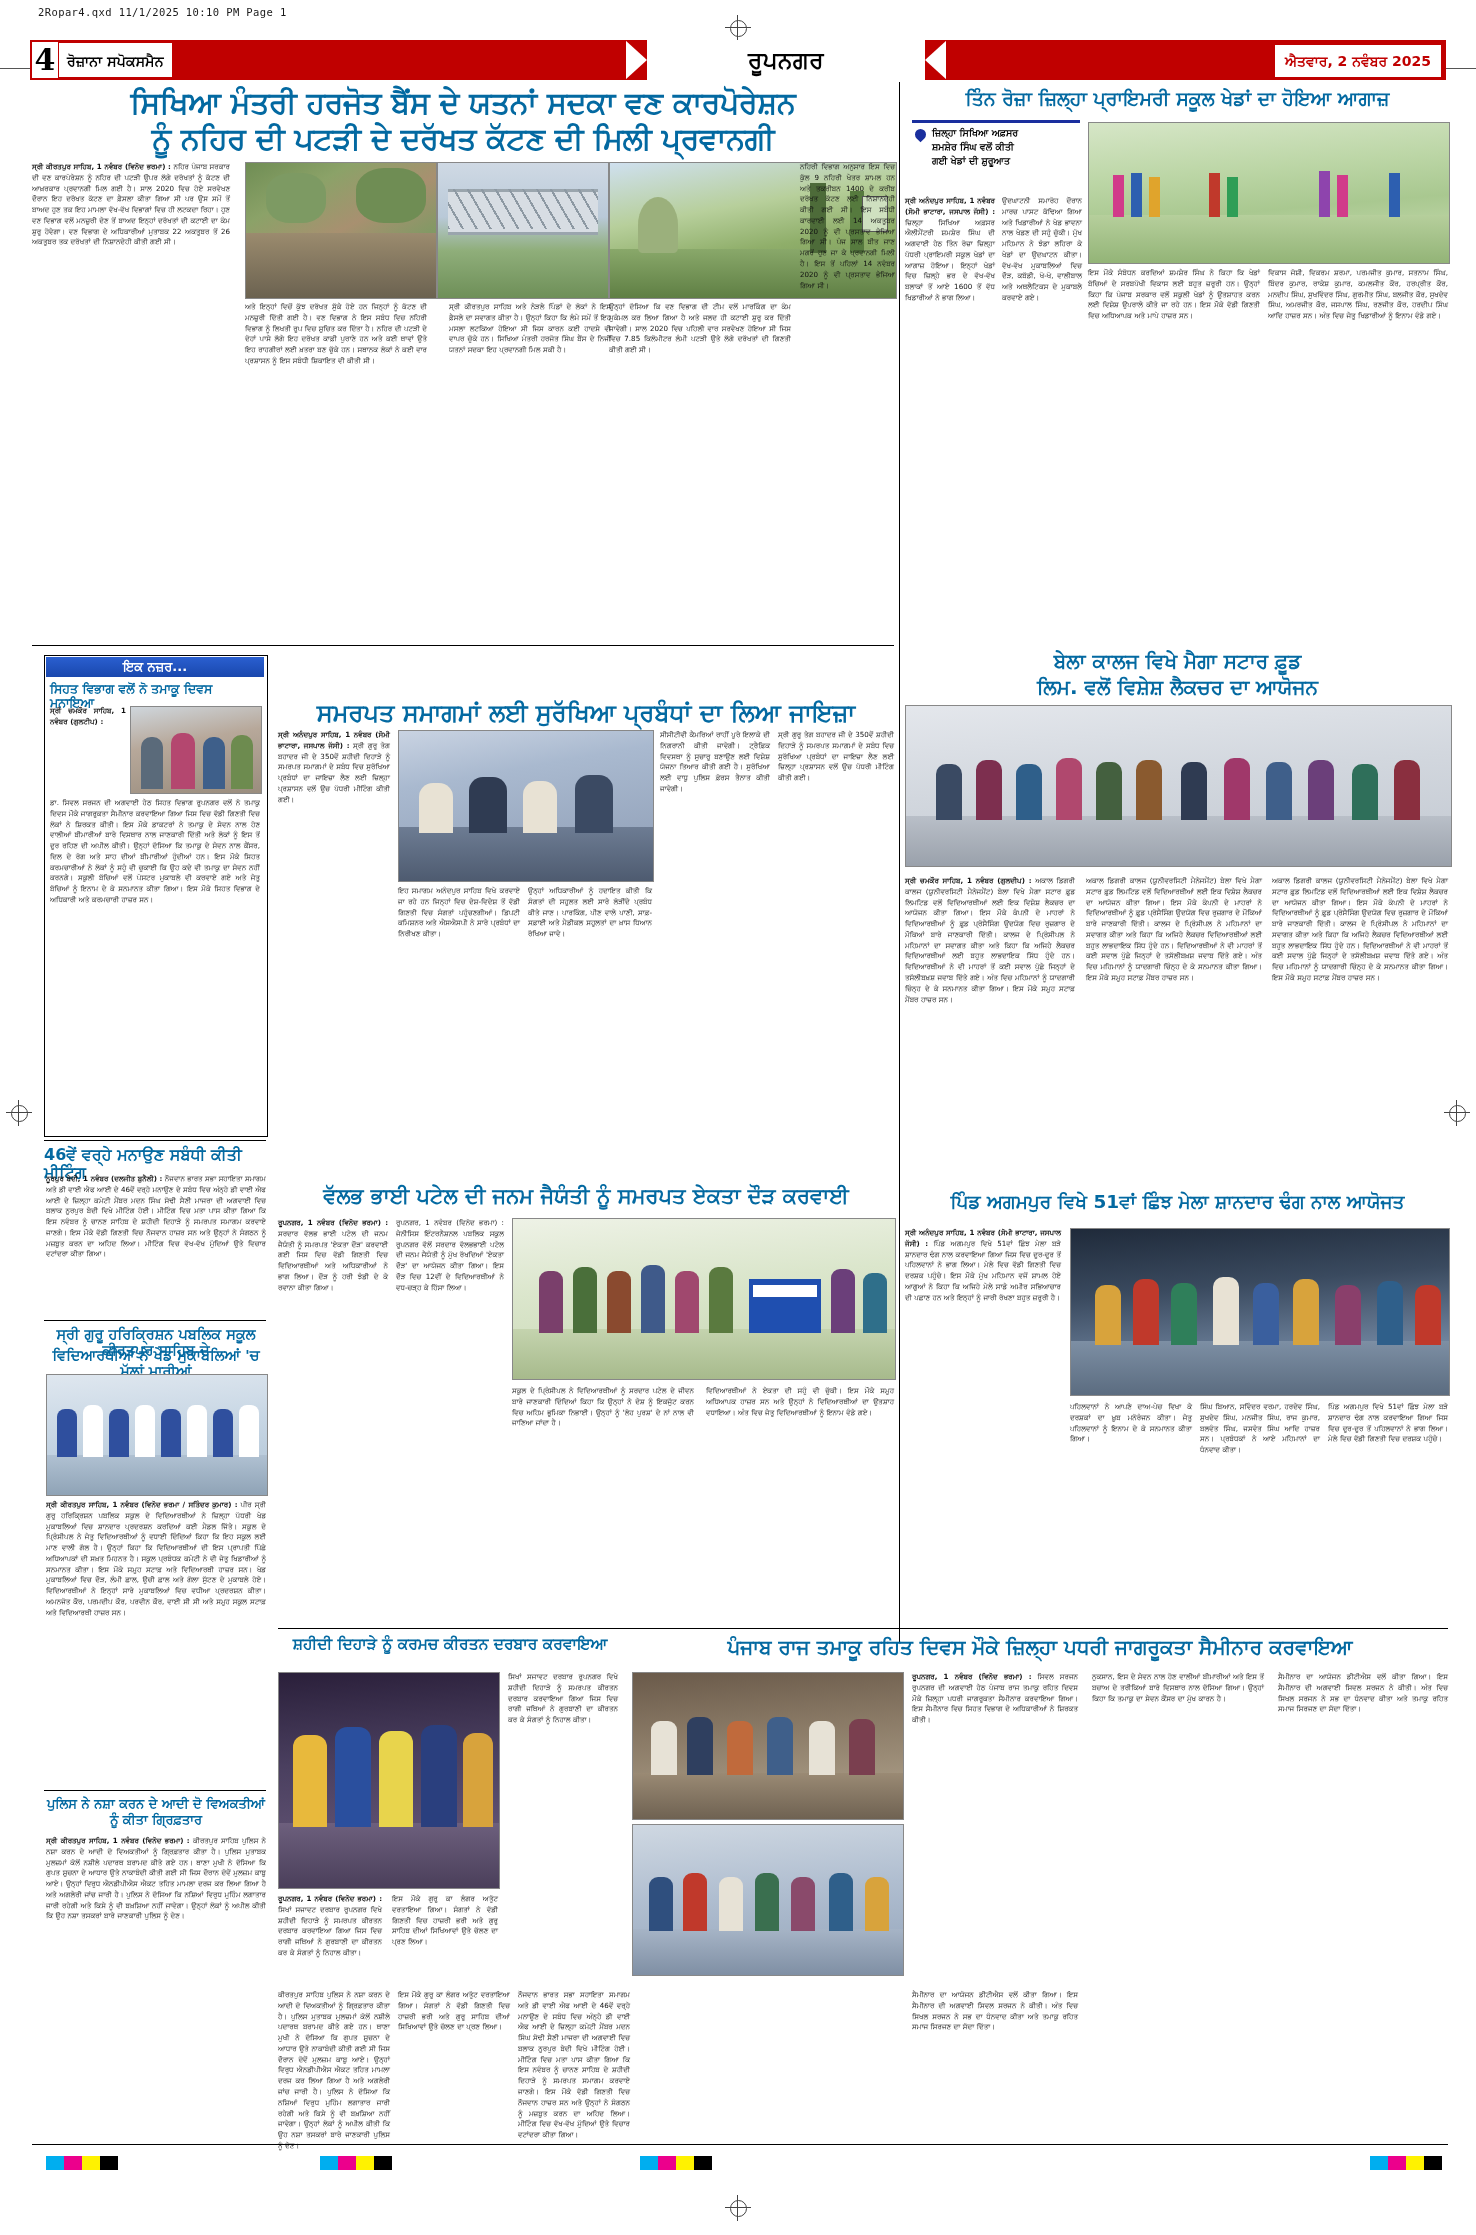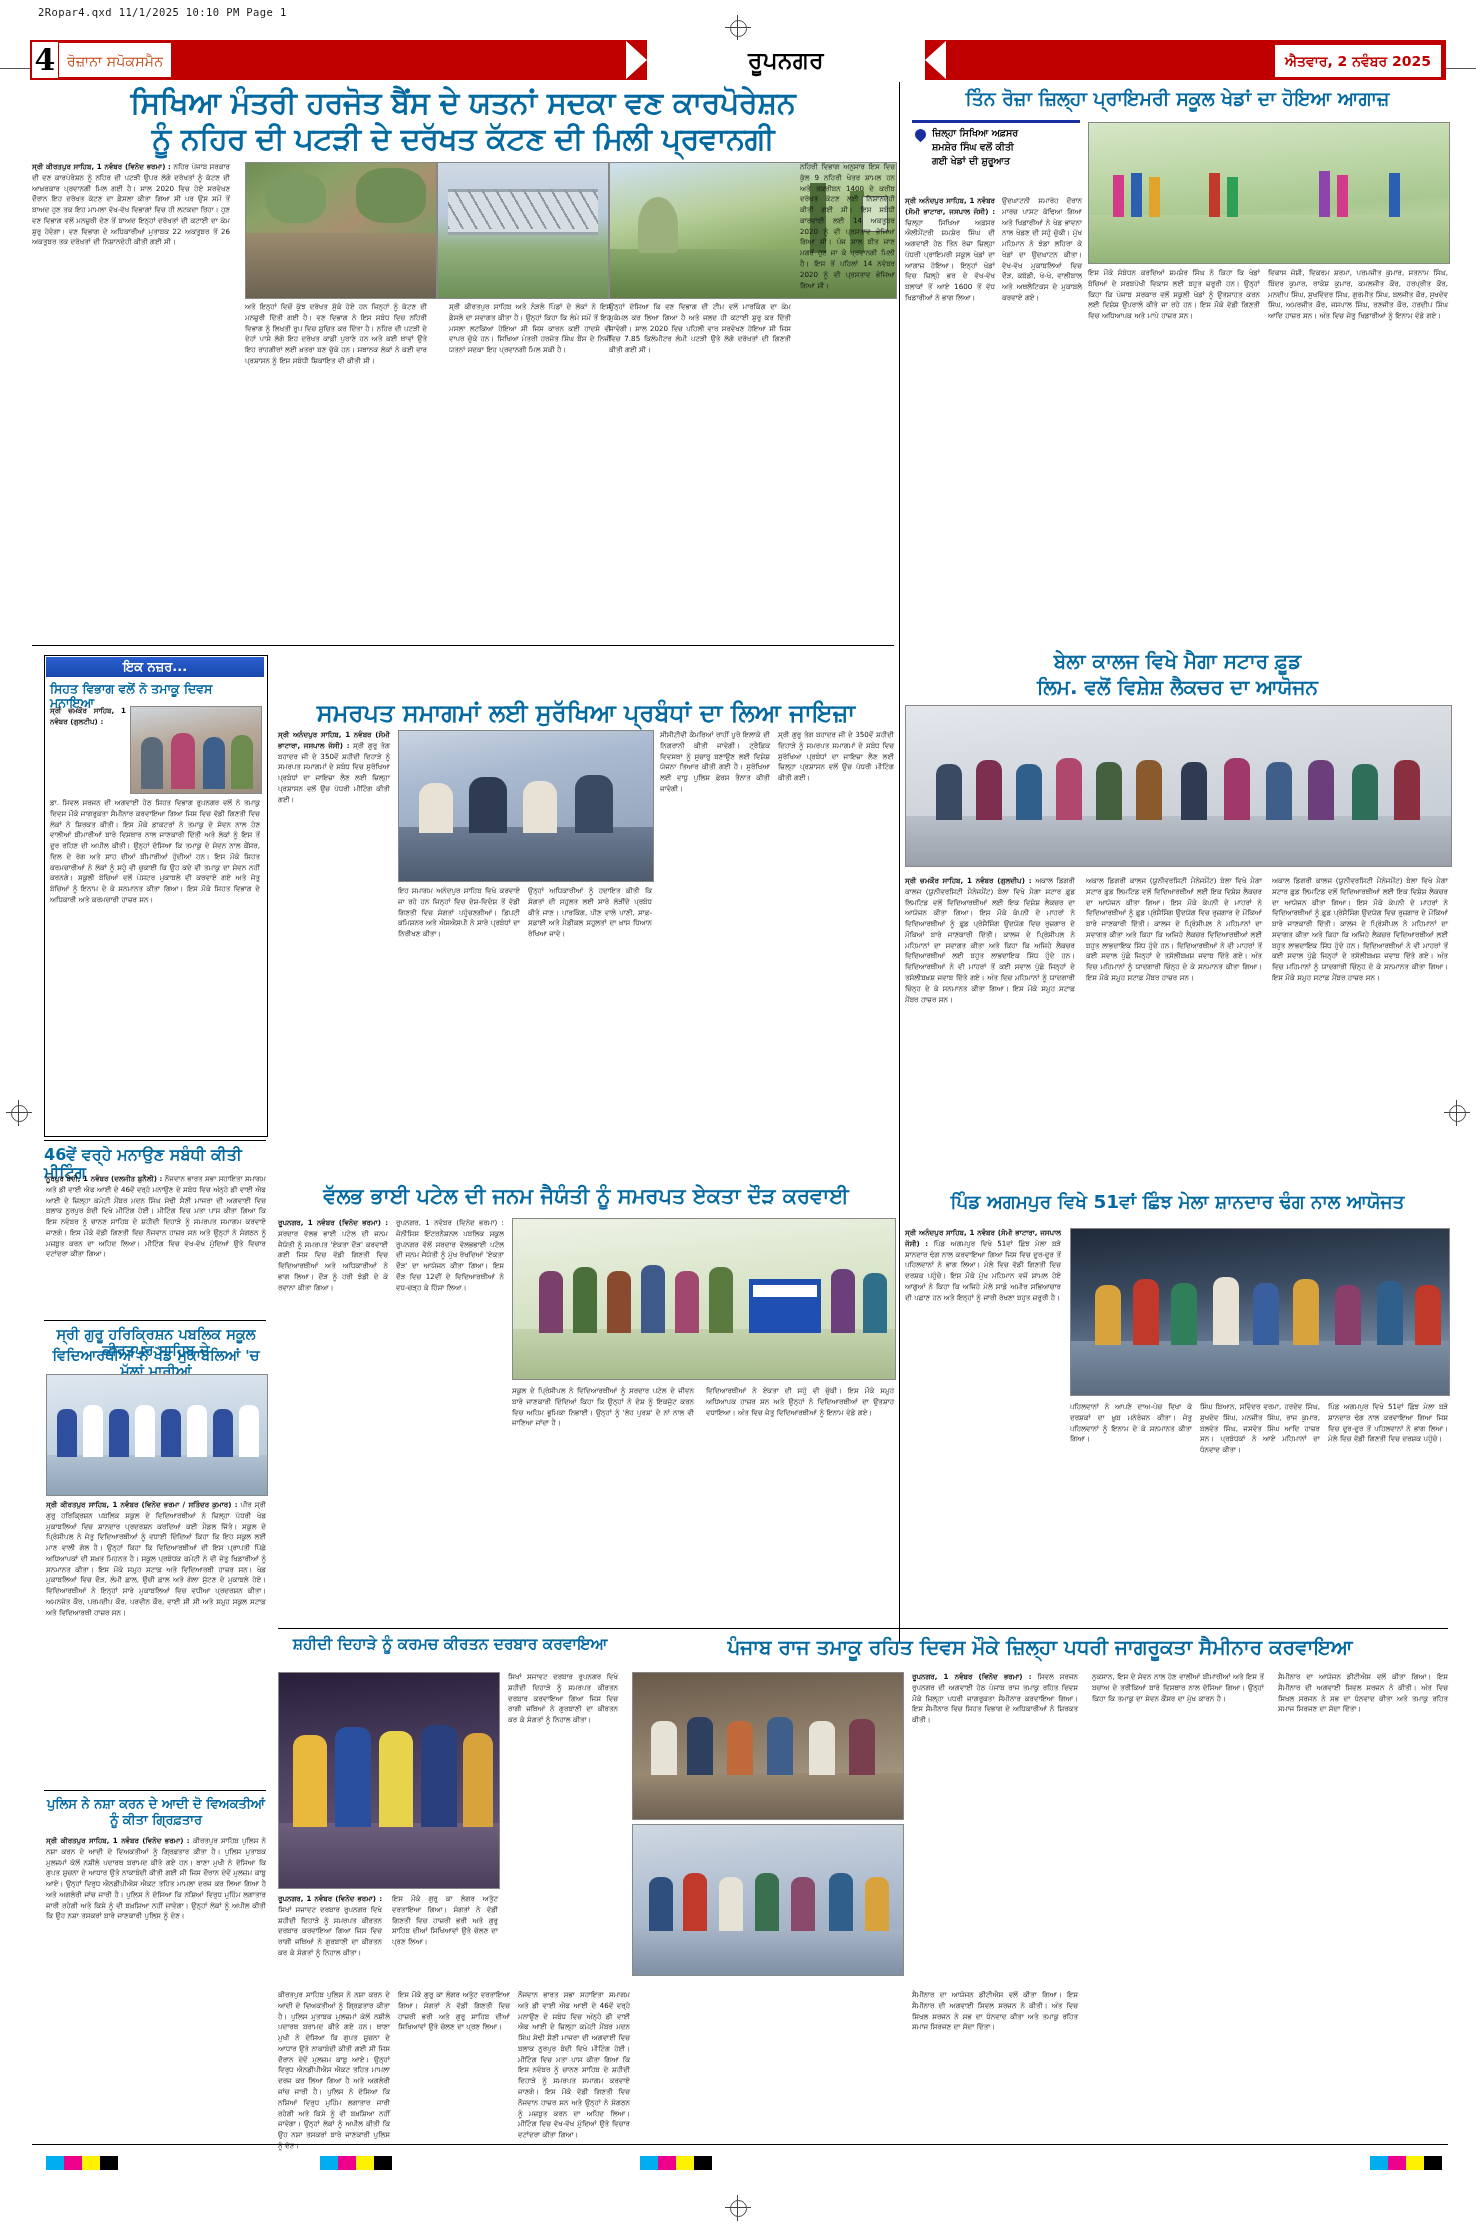--- a/index.html
+++ b/index.html
@@ -35,21 +35,21 @@
   .mast-left{
     position:absolute;left:2px;top:2px;height:36px;
     display:flex;align-items:stretch;
   }
   .mast-num{
     width:26px;background:#fff;color:#000;
     font-family:"DejaVu Serif","Liberation Serif",serif;
     font-weight:bold;font-size:30px;line-height:36px;text-align:center;
   }
   .mast-brand{
-    background:#fff;color:#c2410c;font-weight:normal;font-size:14px;
+    background:#fff;color:#000000;font-weight:bold;font-size:14px;
     padding:0 8px;line-height:36px;letter-spacing:.2px;
     border:1px solid #c00000;
   }
   .mast-center{
     position:absolute;left:596px;top:0;width:320px;height:40px;background:#fff;
   }
   .mast-center:before,.mast-center:after{
     content:"";position:absolute;top:0;width:0;height:0;
     border-top:20px solid #c00000;border-bottom:20px solid #c00000;
   }

